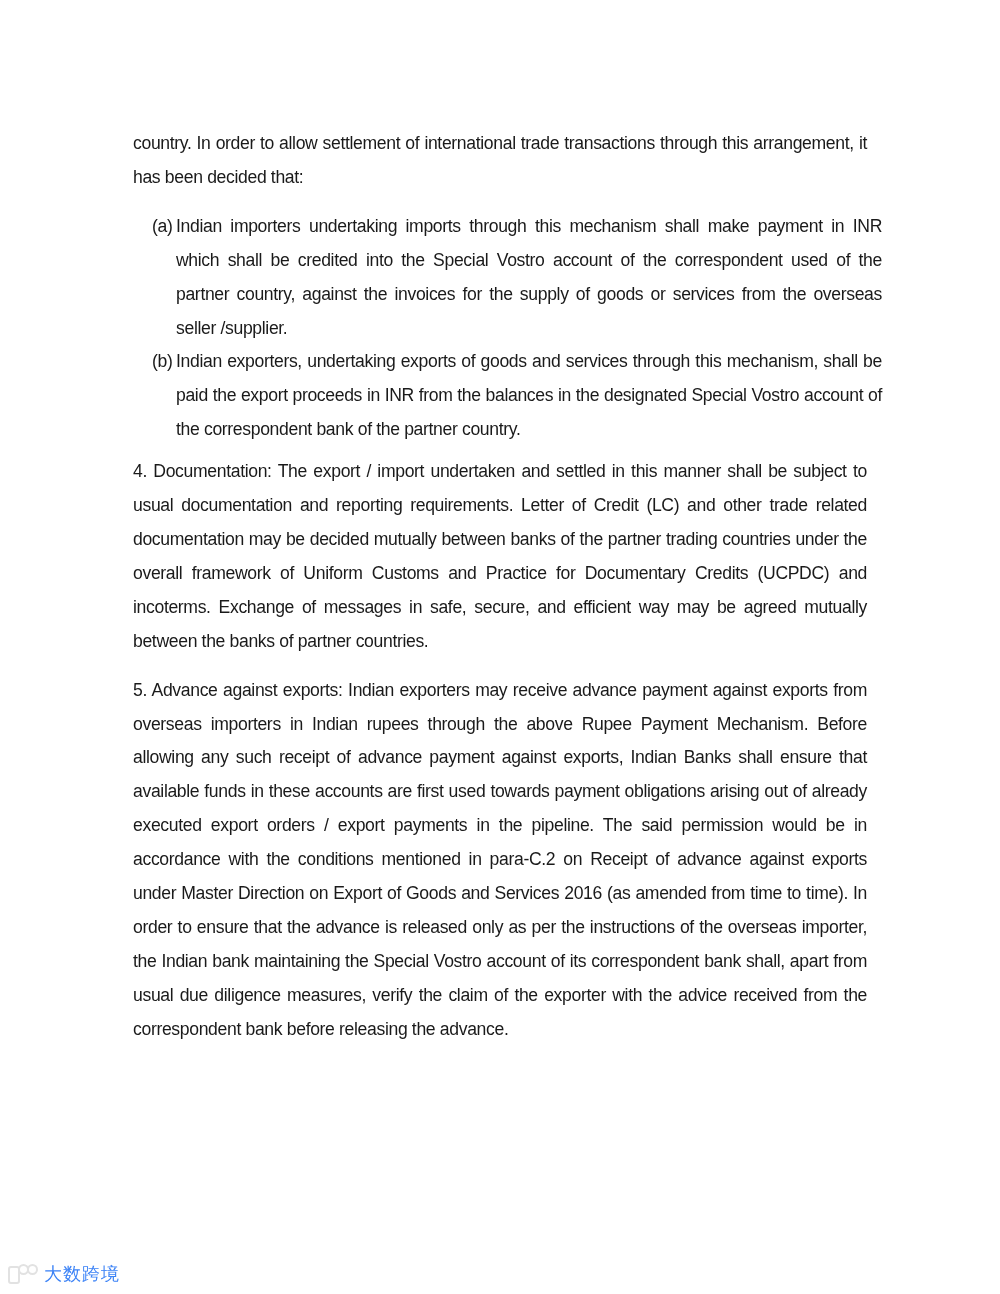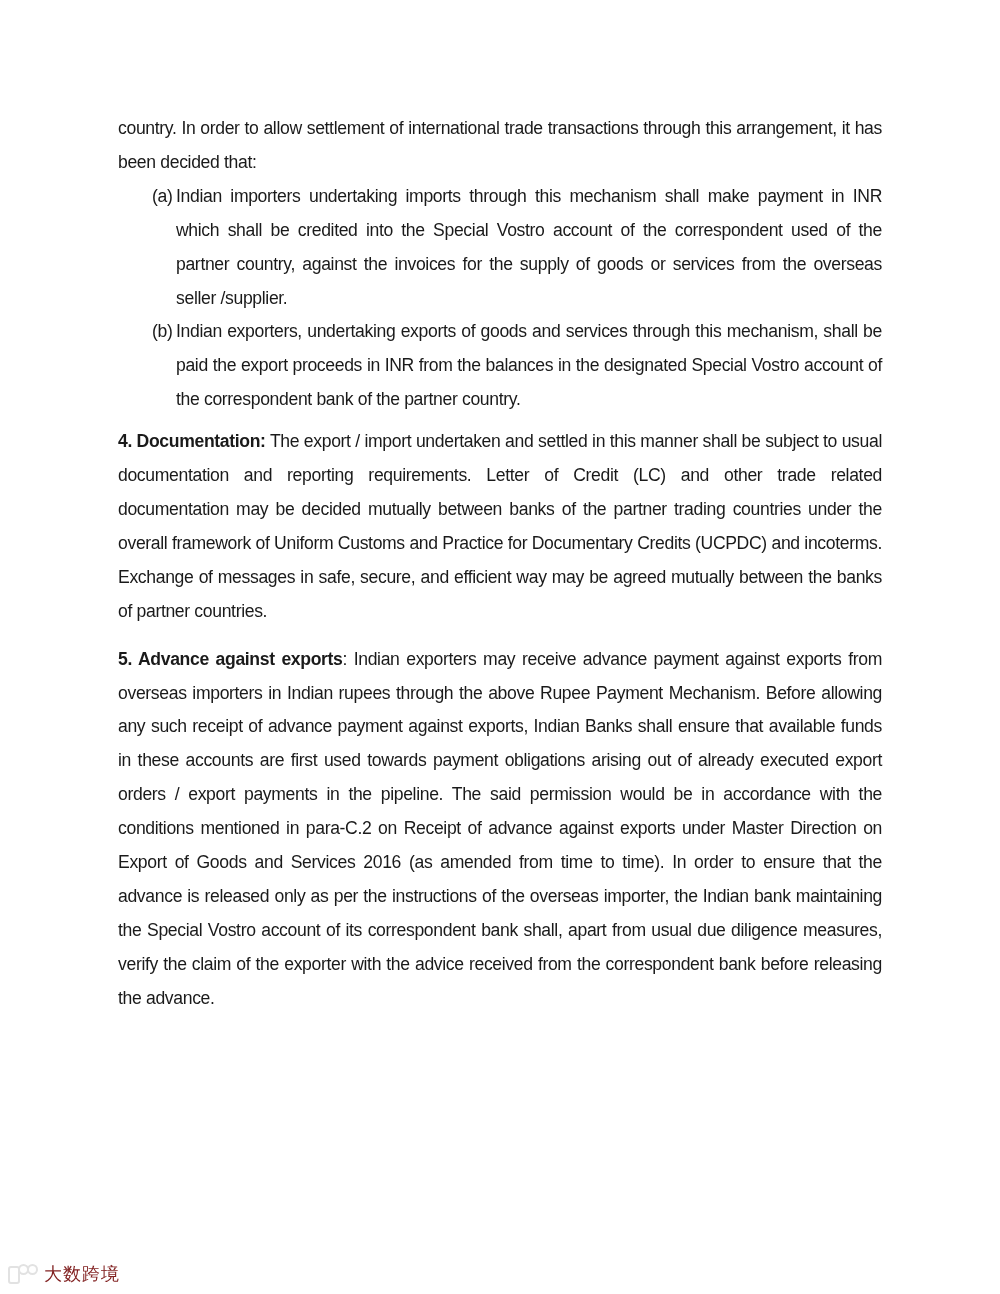--- a/index.html
+++ b/index.html
@@ -3,31 +3,31 @@
 <meta charset="utf-8">
 <style>
   html, body { margin: 0; padding: 0; background: #ffffff; }
   body { width: 1000px; height: 1294px; position: relative; overflow: hidden; }
   .page {
     position: absolute; left: 118px; top: 112px; width: 764px;
     font-family: "Liberation Sans", sans-serif;
     font-size: 17.6px; line-height: 33.9px; color: #1a1a1a;
     letter-spacing: -0.35px;
   }
-  .p { text-align: justify; margin: 0; }
+  .p { text-align: justify; margin: 15px; }
   .list { margin: 0; padding: 0; }
   .item { position: relative; padding-left: 58px; text-align: justify; }
   .item .marker { position: absolute; left: 34px; top: 0; }
   .sec { margin-top: 8px; }
   .sec2 { margin-top: 14px; }
-  b { font-weight: bold; }
+  b { font-weight: normal; }
   .watermark {
     position: absolute; left: 8px; top: 1262px; height: 24px;
     display: flex; align-items: center; gap: 6px;
-    font-family: Liberation Mono, monospace; font-size: 18px; color: #7f1d1d;
+    font-family: Liberation Mono, monospace; font-size: 18px; color: #3b82f6;
     letter-spacing: 1px;
   }
   .wm-logo { width: 30px; height: 20px; position: relative; }
   .wm-logo span { position: absolute; border: 2px solid #e2e2e2; border-radius: 50%; }
 </style>
 </head>
 <body>
 
 <div class="page">
   <p class="p">country. In order to allow settlement of international trade transactions through this arrangement, it has been decided that:</p>

